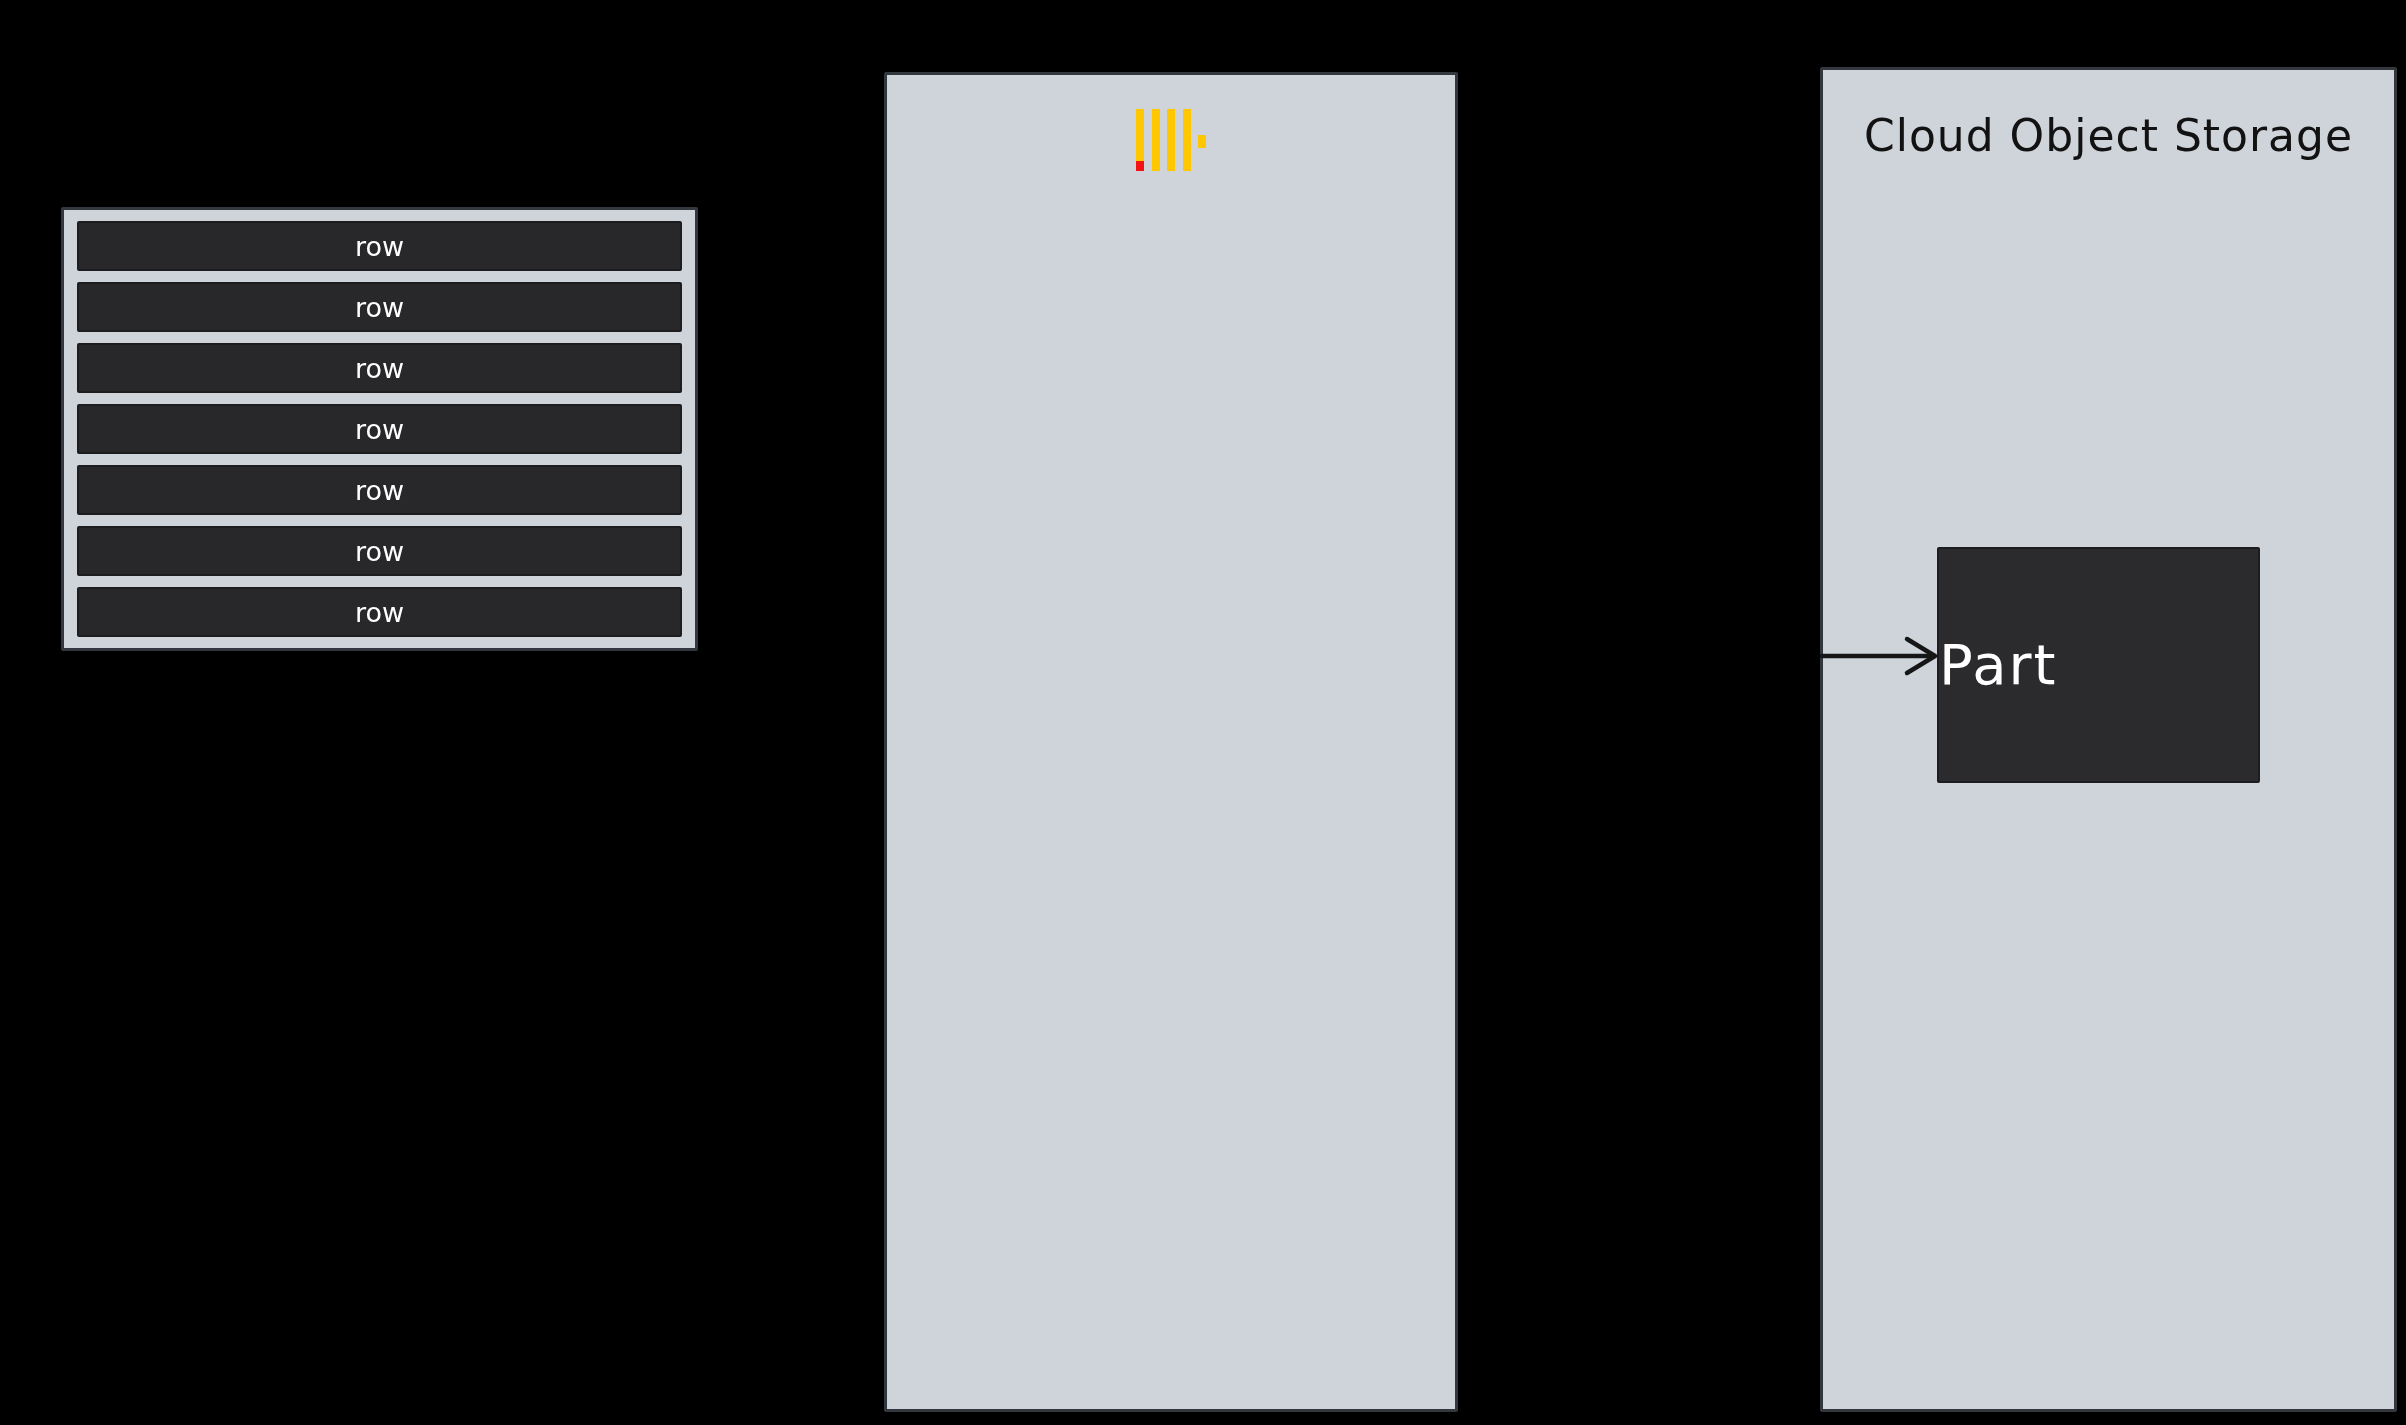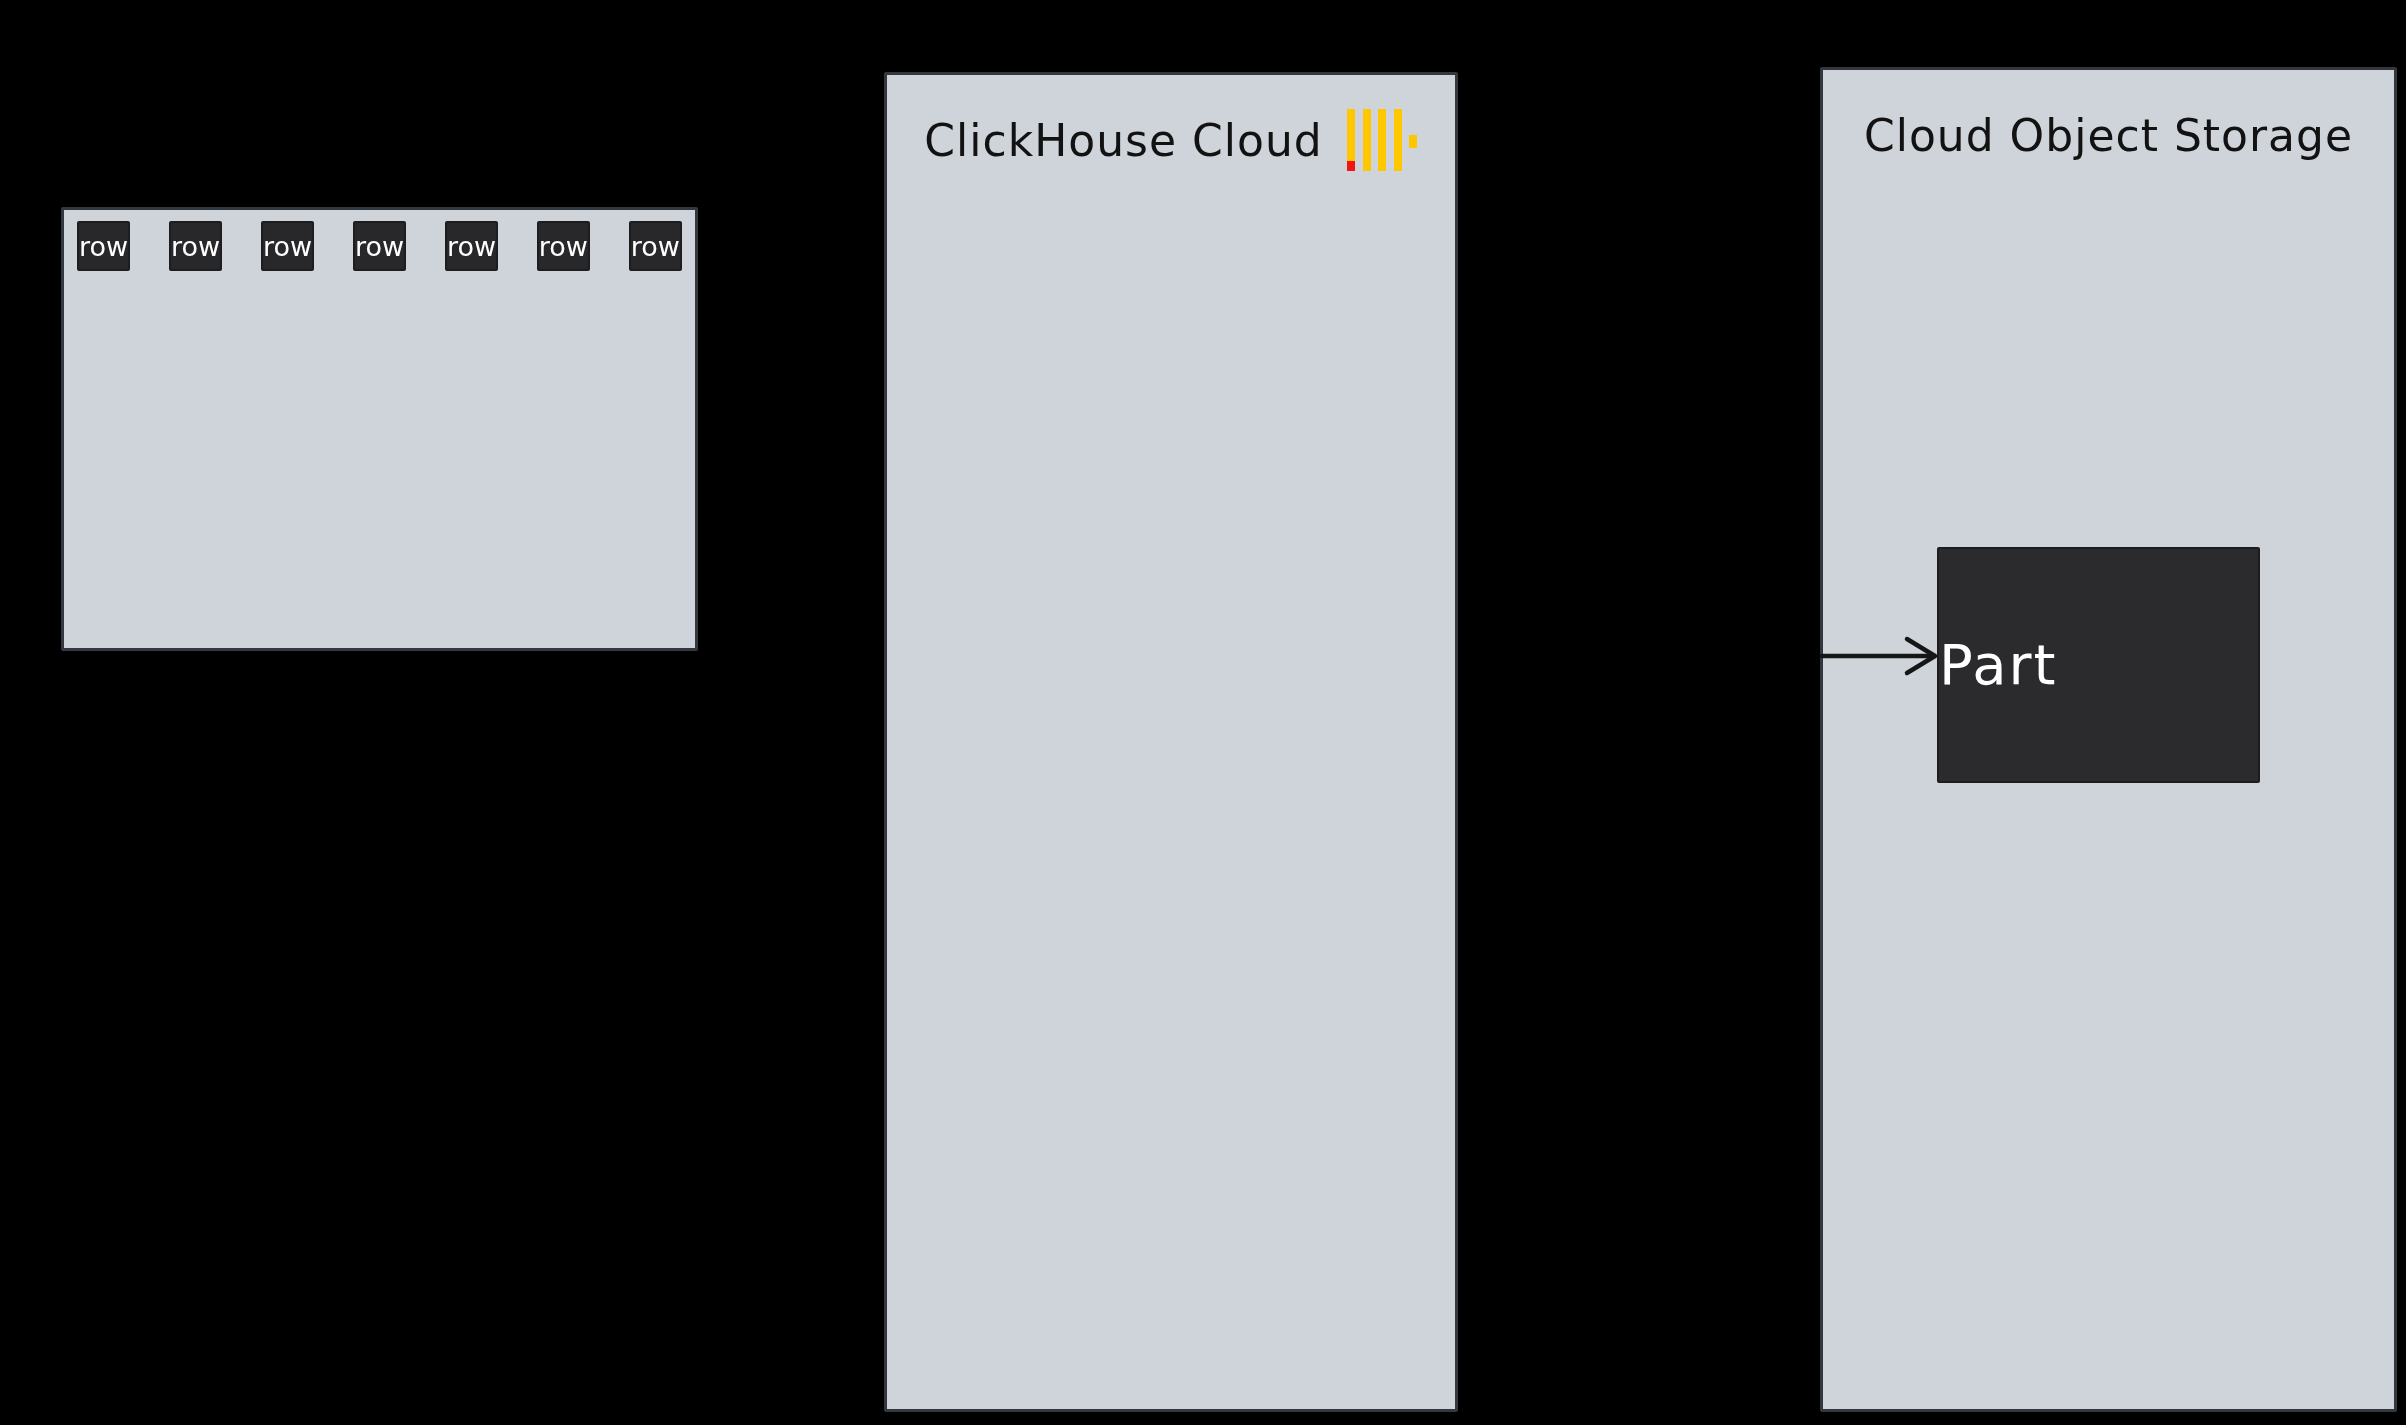--- a/index.html
+++ b/index.html
@@ -22,21 +22,21 @@
     left: 61px;
     top: 207px;
     width: 637px;
     height: 444px;
     box-sizing: border-box;
     background: var(--panel-bg);
     border: 3px solid var(--panel-border);
     border-radius: 2px;
     padding: 11px 13px;
     display: flex;
-    flex-direction: row;
+    flex-direction: column;
     justify-content: space-between;
   }
   .row {
     height: 50px;
     box-sizing: border-box;
     background: var(--row-bg);
     border: 2px solid var(--row-border);
     border-radius: 2px;
     display: flex;
     align-items: center;
@@ -179,21 +179,20 @@
       <div class="row">
         <span class="row-label">row</span>
       </div>
       <div class="row">
         <span class="row-label">row</span>
       </div>
     </div>
 
   <section class="panel panel-mid">
     <div class="panel-title-row">
-      <span class="panel-title">ClickHouse Cloud</span>
       <span class="ch-logo">
         <span class="bar bar1"></span>
         <span class="bar bar2"></span>
         <span class="bar bar3"></span>
         <span class="bar bar4"></span>
         <span class="red-dot"></span>
         <span class="short-bar"></span>
       </span>
     </div>
   </section>

